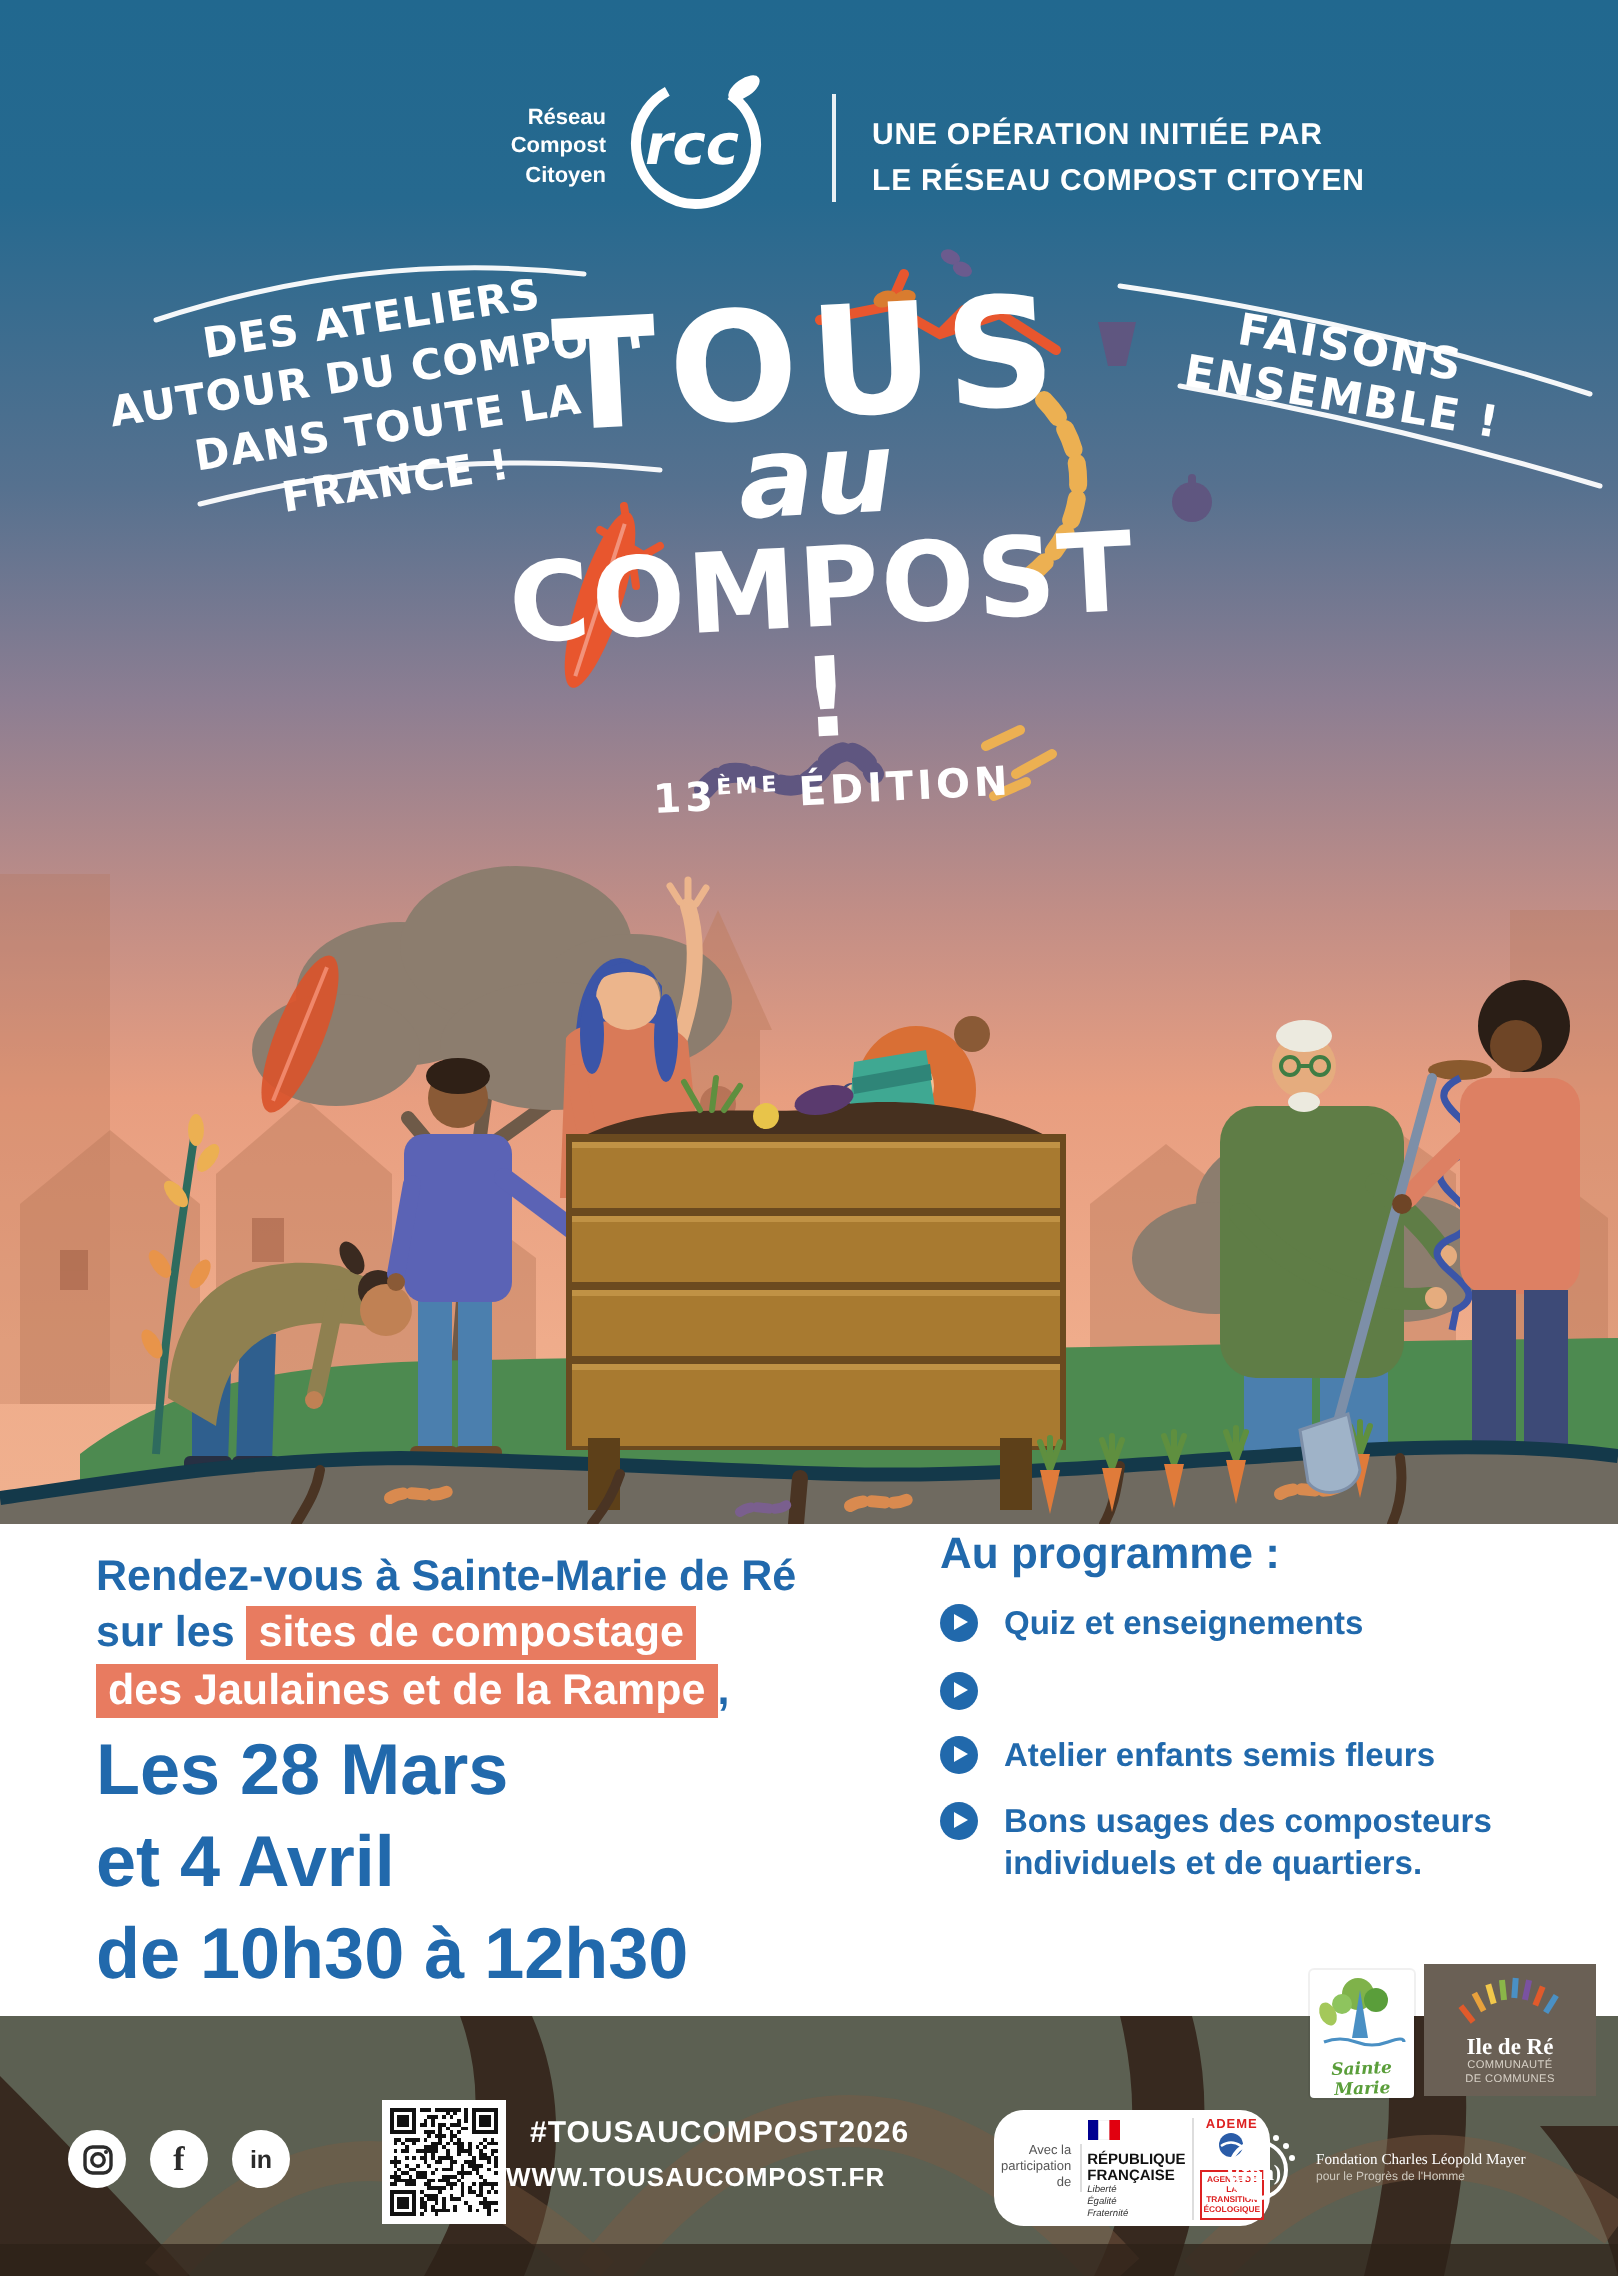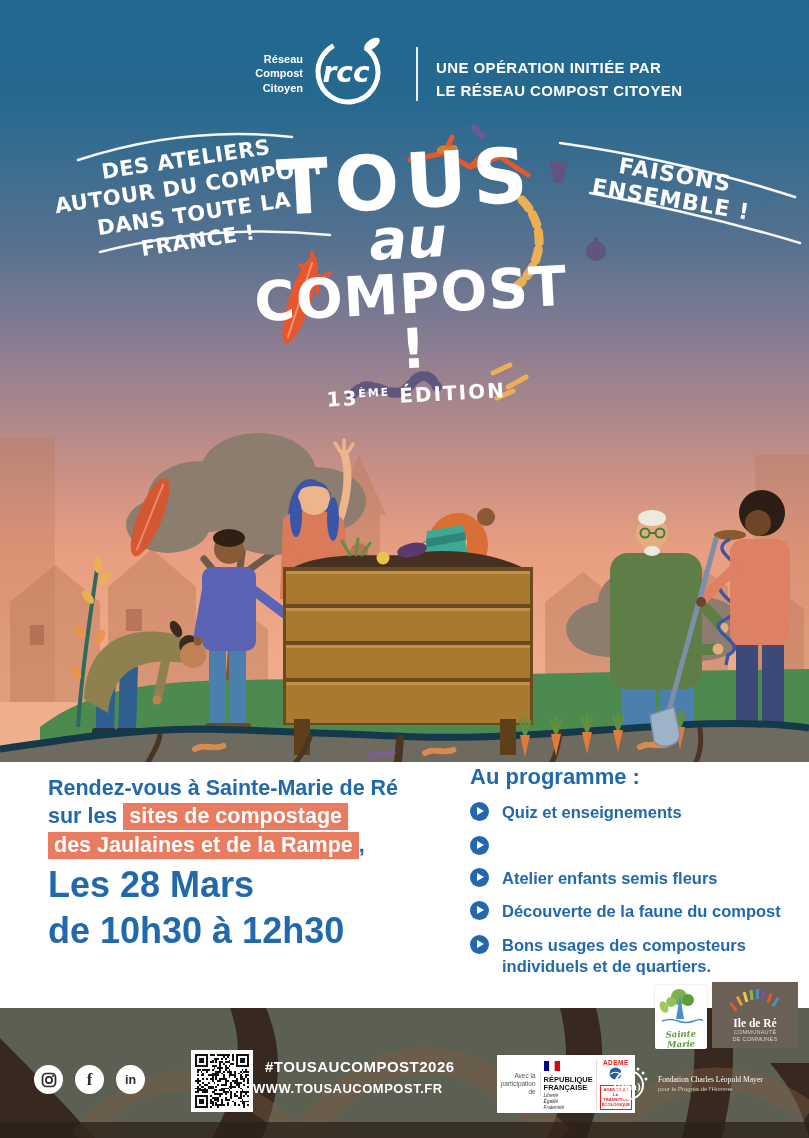--- a/index.html
+++ b/index.html
@@ -59,21 +59,21 @@
     background:#fff;display:flex;align-items:center;justify-content:center;
     color:#2b2b2b;font-weight:bold;}
   .soc-ig{left:34px;} .soc-fb{left:75px;font-size:17px;font-family:"Liberation Serif",serif;}
   .soc-li{left:116px;font-size:12.5px;}
   .qr-box{position:absolute;left:191px;top:42px;width:62px;height:62px;background:#fff;padding:4px;box-sizing:border-box;}
   .hashtag{position:absolute;left:265px;top:50px;color:#fff;font-weight:bold;
     font-size:15px;letter-spacing:.5px;}
   .website{position:absolute;left:253px;top:73px;color:#fff;font-weight:bold;
     font-size:13px;letter-spacing:.5px;}
   .gov-box{position:absolute;left:497px;top:47px;width:138px;height:58px;background:#fff;
-    display:flex;align-items:center;box-sizing:border-box;padding:3px 3px;}
+    display:flex;align-items:center;box-sizing:border-box;padding:3px 3px;border-radius:15px;}
   .gov-part{width:42px;text-align:right;font-size:6.5px;color:#555;line-height:1.2;
     white-space:pre-line;padding-right:4px;border-right:1px solid #ddd;}
   .gov-rf{width:50px;padding:0 3px;}
   .gov-rf .rf-name{font-size:7.5px;font-weight:900;color:#111;line-height:1.12;white-space:pre-line;margin-top:1px;}
   .gov-rf .rf-devise{font-size:4.8px;font-style:italic;color:#333;line-height:1.25;white-space:pre-line;margin-top:1px;}
   .ademe{width:38px;border-left:1px solid #ddd;padding-left:3px;text-align:center;}
   .ademe .ademe-name{font-size:6.5px;font-weight:900;color:#d22;letter-spacing:.5px;}
   .ademe .ademe-sub{font-size:4.2px;color:#d22;border:1px solid #d22;line-height:1.25;
     white-space:pre-line;margin-top:1px;padding:1px 0;font-weight:bold;}
   .fph{position:absolute;left:610px;top:55px;display:flex;align-items:center;color:#fff;}
@@ -385,38 +385,35 @@
   </div>
 
   <div class="abs info">
     <div class="intro">
       <div>Rendez-vous à Sainte-Marie de Ré</div>
       <div><span>sur les </span><span class="hl">sites de compostage</span></div>
       <div><span class="hl">des Jaulaines et de la Rampe</span><span>,</span></div>
     </div>
     <div class="dates">
       <div>Les 28 Mars</div>
+      <div>et 4 Avril</div>
       <div>de 10h30 à 12h30</div>
     </div>
     <div class="prog-head">Au programme :</div>
     <div class="prog-list">
       <div class="prog-item">
         <span class="bullet"></span>
         <span>Quiz et enseignements</span>
       </div>
       <div class="prog-item">
         <span class="bullet"></span>
       </div>
       <div class="prog-item">
         <span class="bullet"></span>
         <span>Atelier enfants semis fleurs</span>
-      </div>
-      <div class="prog-item">
-        <span class="bullet"></span>
-        <span>Découverte de la faune du compost</span>
       </div>
       <div class="prog-item">
         <span class="bullet"></span>
         <span>Bons usages des composteurs individuels et de quartiers.</span>
       </div>
     </div>
   </div>
 
   <div class="abs footer">
     <svg width="809" height="130" viewBox="0 0 809 130" style="position:absolute;left:0;top:0;">

